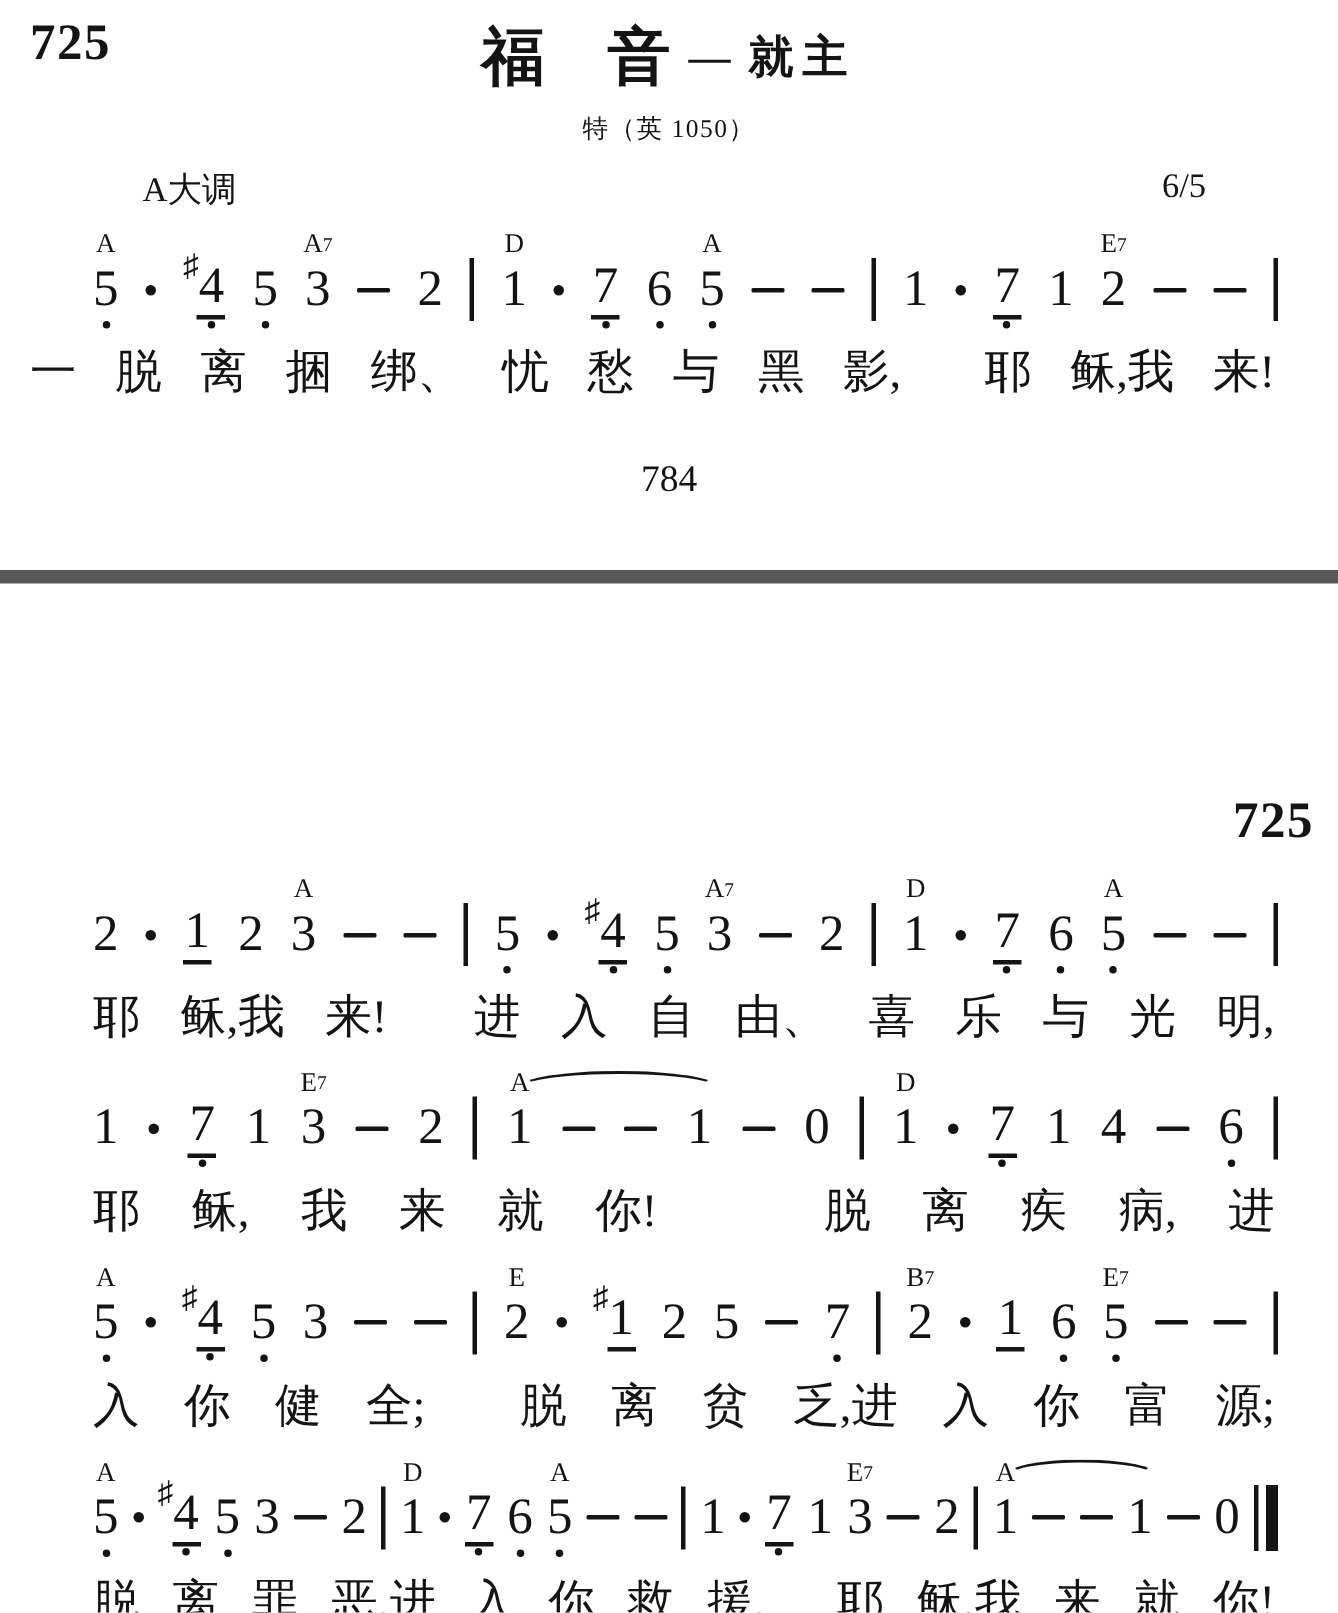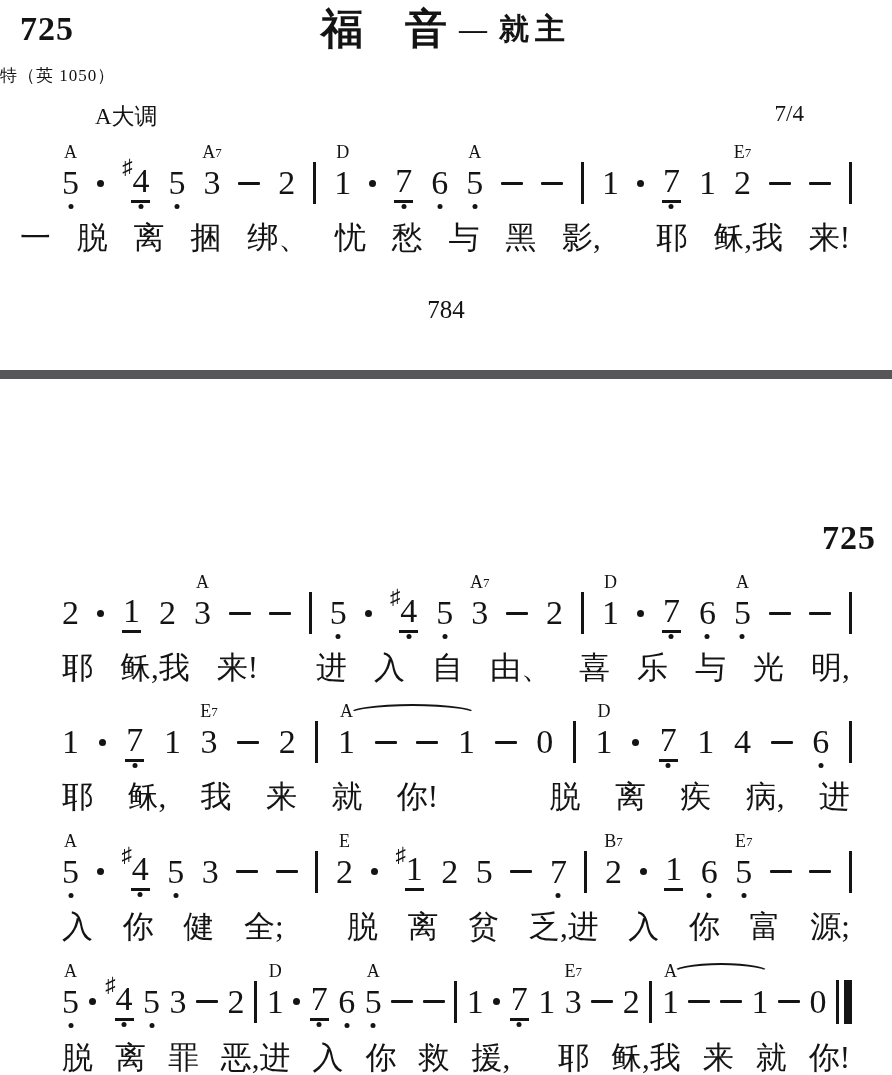--- a/index.html
+++ b/index.html
@@ -2,25 +2,25 @@
 <html><head>
 <meta charset="utf-8">
 <style>
   html,body{margin:0;padding:0;}
   body{
     width:892px;height:1075px;position:relative;overflow:hidden;
     background:#ffffff;color:#141414;
     font-family:"Liberation Serif","DejaVu Serif",serif;
   }
   .corner-number{position:absolute;top:10px;left:20px;font-size:34px;font-weight:bold;letter-spacing:1px;}
-  .title-row{display:flex;justify-content:center;align-items:center;gap:12px;margin-top:8px;}
+  .title-row{display:flex;justify-content:center;align-items:center;gap:12px;margin-top:18px;}
   .title-main{font-size:42px;font-weight:bold;line-height:1;}
   .title-dash{font-size:28px;font-weight:600;line-height:1;}
   .title-rest{font-size:30px;font-weight:700;letter-spacing:6px;line-height:1;}
-  .subtitle{text-align:left;font-size:17px;margin-top:14px;letter-spacing:1px;}
+  .subtitle{text-align:center;font-size:17px;margin-top:14px;letter-spacing:1px;}
   .keyrow{display:flex;justify-content:space-between;margin:14px 88px 0 95px;font-size:23px;text-align:center;}
   .pagenum{text-align:center;font-size:25px;margin-top:40px;}
   .divider{height:9px;background:#57575a;margin-top:46px;}
   .bottom-number{text-align:right;font-size:34px;font-weight:bold;margin:140px 16px 0 0;letter-spacing:1px;}
 
   
   .music-line{
     position:relative;display:flex;justify-content:space-between;align-items:center;
     padding:30px 0 15px;margin:5px 40px 0 62px;color:#141414;
   }
@@ -61,21 +61,21 @@
 <div class="title-row">
   <span class="title-main">福　音</span>
   <span class="title-dash">—</span>
   <span class="title-rest">就主</span>
 </div>
 
 <div class="subtitle">特（英 1050）</div>
 
 <div class="keyrow">
   <span>A大调</span>
-  <span>7/4</span>
+  <span>6/5</span>
 </div>
 
 <div class="music-line top">
     <span class="note">
       <span class="d">5<span class="chord">A</span><span class="odot"></span></span>
     </span>
     <span class="adot"></span>
     <span class="note">
       <span class="sharp">♯</span>
       <span class="d ul">4<span class="odot"></span></span>

